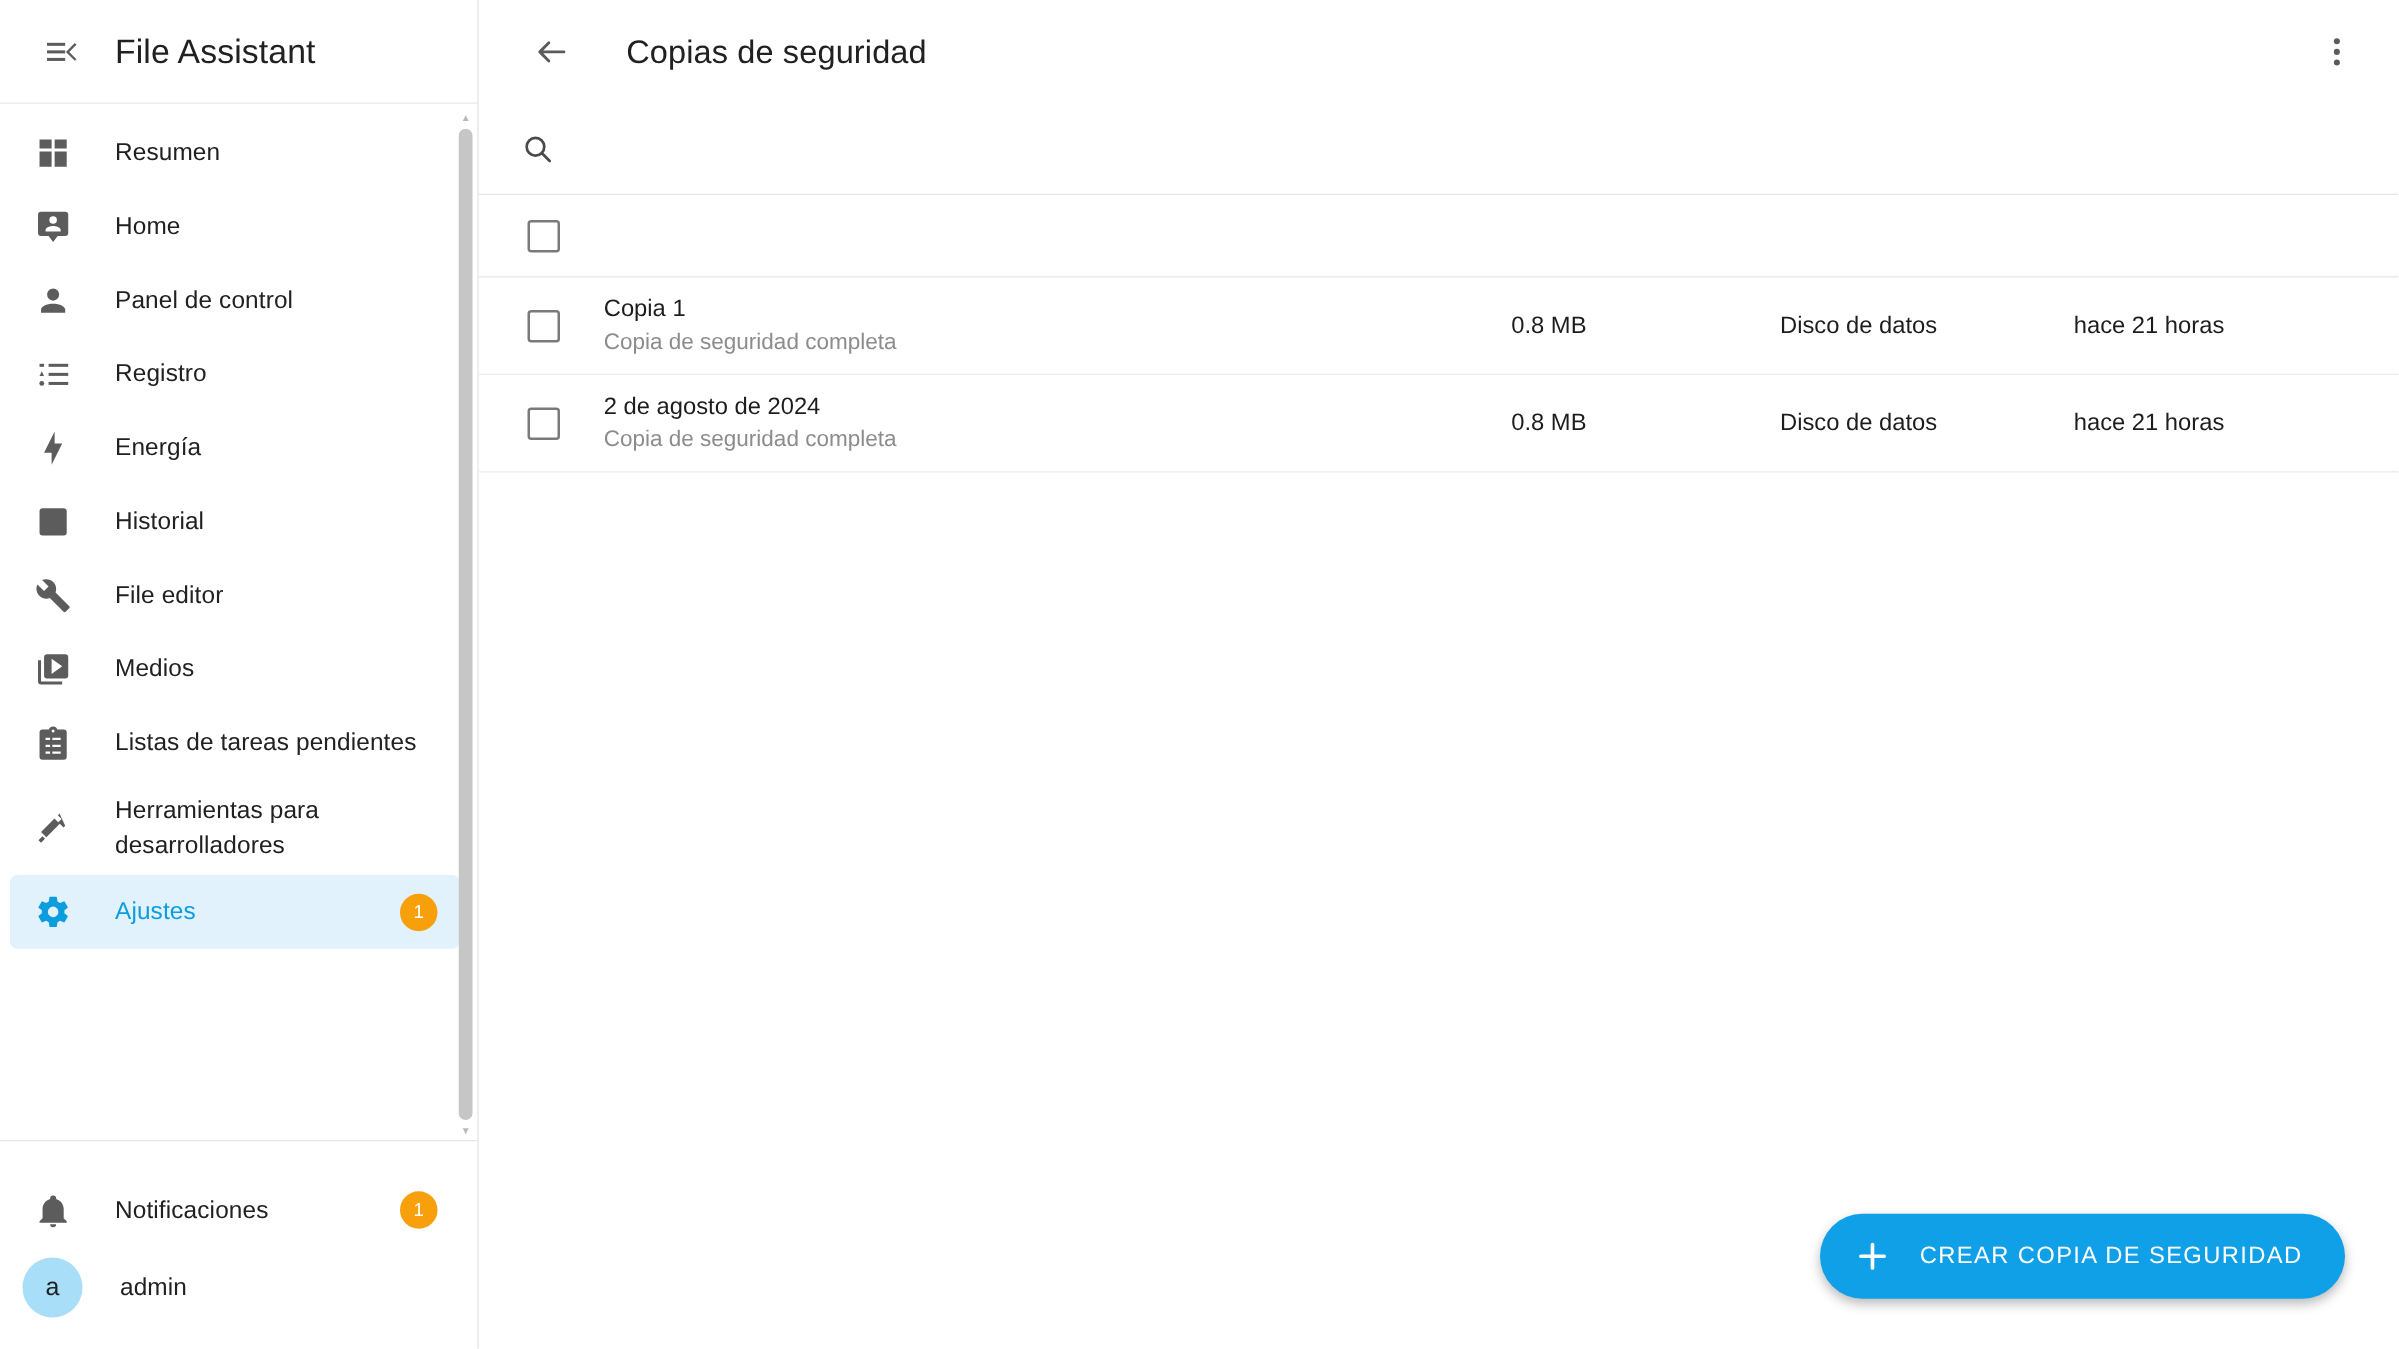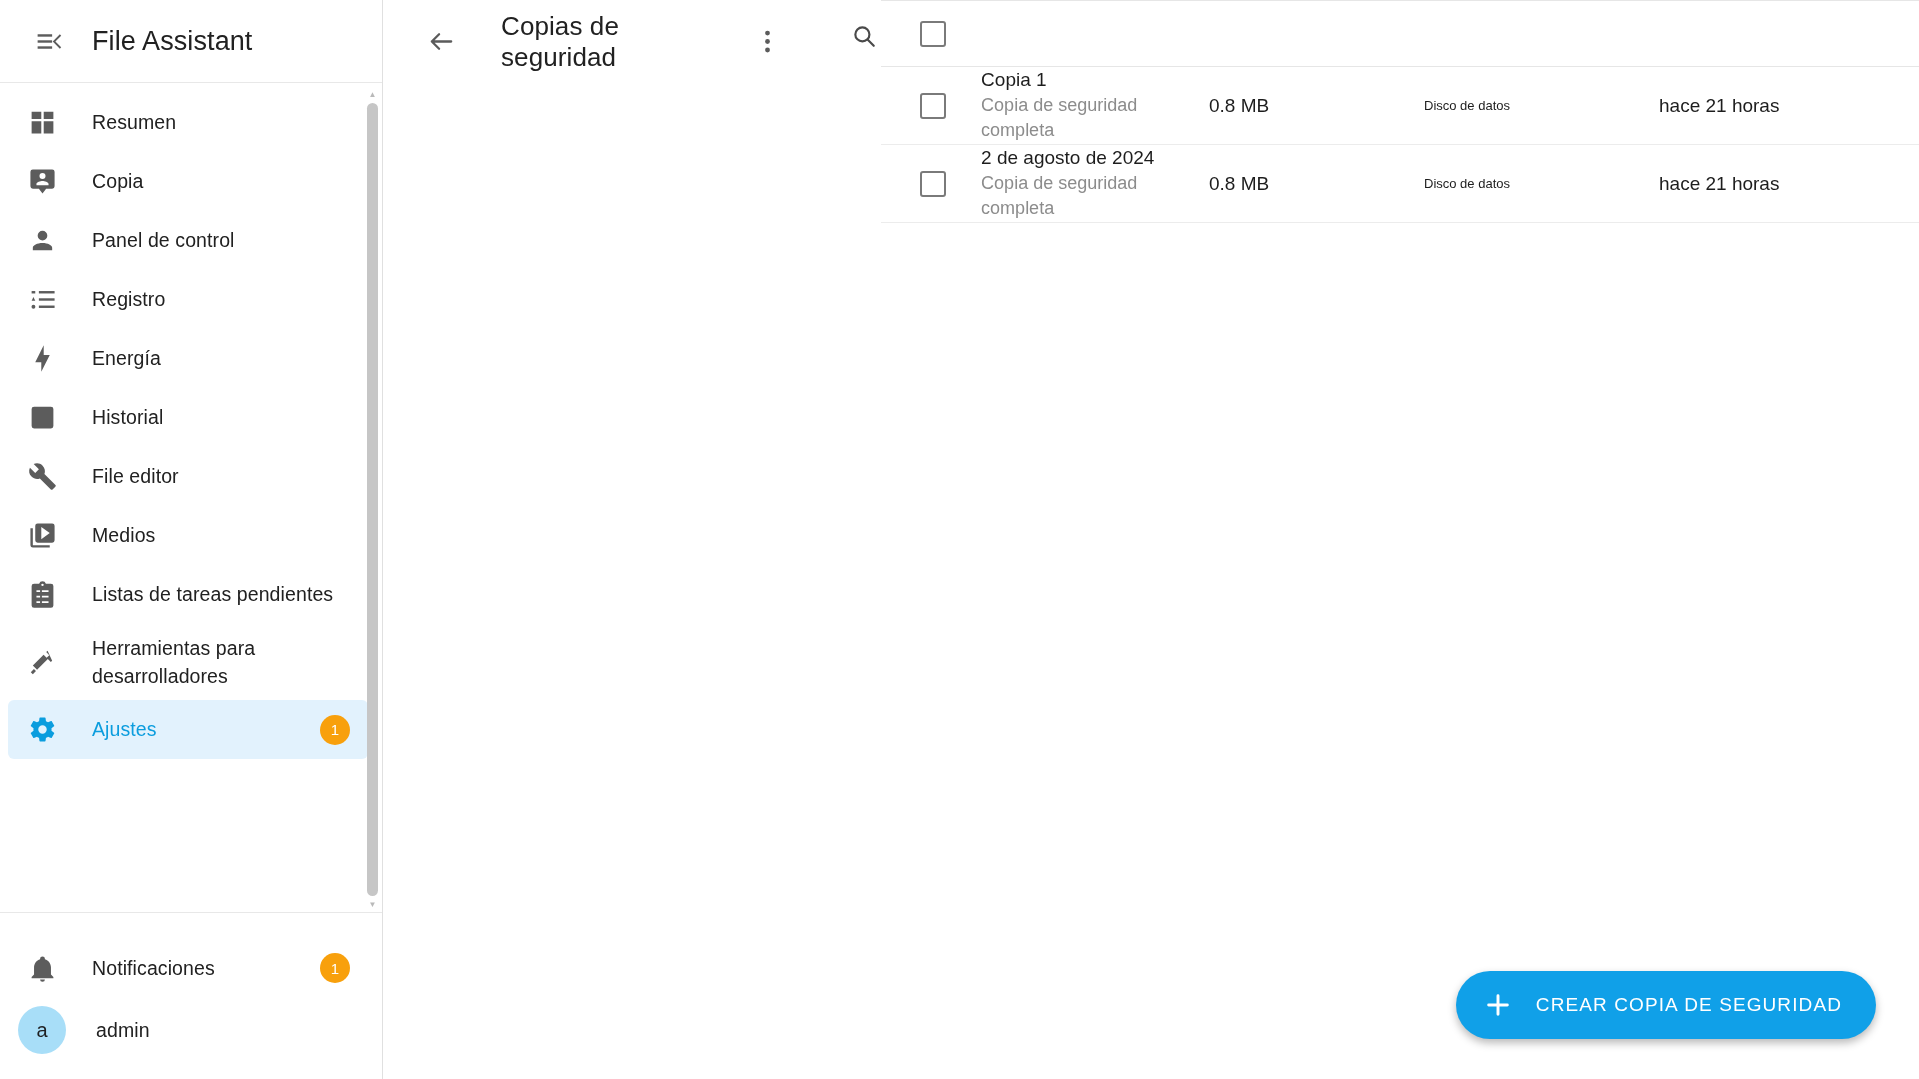--- a/index.html
+++ b/index.html
@@ -97,21 +97,21 @@
   .footer-item { display: flex; align-items: center; height: 62px;
     margin: 0 14px 0 8px; border-radius: 6px; cursor: pointer;
     padding-left: 16px; position: relative; }
   .footer-item .ico { width: 36px; min-width:36px; height: 36px;
     display:flex; align-items:center; justify-content:center; color:#5c5c5c; }
   .footer-item .ico svg { width: 29px; height: 29px; }
   .footer-item.user { padding-left: 0; }
   .footer-item.user .nav-label { margin-left: 30px; }
 
   
-  .main { flex: 1; display: flex; flex-direction: row;
+  .main { flex: 1; display: flex; flex-direction: column;
     background: #ffffff; position: relative; overflow: hidden; }
   .toolbar {
     height: 83px; min-height: 83px;
     display: flex; align-items: center;
     padding: 0 22px 0 30px;
   }
   .icon-btn {
     width: 56px; height: 56px; border-radius: 50%;
     display: flex; align-items: center; justify-content: center;
     cursor: pointer; color: #5b5b5b; flex: none;
@@ -152,21 +152,21 @@
     align-items: center; justify-content: center; padding-left: 8px; }
   .checkbox {
     width: 26px; height: 26px; border: 2px solid #7a7a7a;
     border-radius: 3px; cursor: pointer; background: #fff;
   }
   .col-name { flex: 1; display: flex; flex-direction: column;
     justify-content: center; padding-left: 4px; }
   .name-primary { font-size: 19px; color: #1d1d1d; line-height: 1.35; }
   .name-secondary { font-size: 18px; color: #8c8c8c; line-height: 1.4; }
   .col-size { width: 215px; font-size: 19px; color: #1d1d1d; }
-  .col-loc  { width: 235px; font-size: 13px; color: #1d1d1d; }
+  .col-loc  { width: 235px; font-size: 19px; color: #1d1d1d; }
   .col-time { width: 260px; font-size: 19px; color: #1d1d1d; }
 
   .fab {
     position: absolute; right: 43px; bottom: 40px;
     height: 68px; border-radius: 34px;
     background: #10a0e8; color: #ffffff;
     display: flex; align-items: center;
     padding: 0 34px 0 26px; cursor: pointer;
     box-shadow: 0 4px 9px rgba(0,0,0,.28);
   }
@@ -207,21 +207,21 @@
           </span>
           <span class="nav-label">Resumen</span>
         </li>
 
         <li class="nav-item">
           <span class="ico">
             <svg viewBox="0 0 24 24" fill="currentColor">
                 <path d="M4 2h16a2 2 0 012 2v12a2 2 0 01-2 2h-5l-3 4-3-4H4a2 2 0 01-2-2V4a2 2 0 012-2m8 3a2.5 2.5 0 00-2.5 2.5A2.5 2.5 0 0012 10a2.5 2.5 0 002.5-2.5A2.5 2.5 0 0012 5M7 15h10v-1c0-1.66-3.33-2.5-5-2.5S7 12.34 7 14v1z"></path>
               </svg>
           </span>
-          <span class="nav-label">Copia</span>
+          <span class="nav-label">Home</span>
         </li>
 
         <li class="nav-item">
           <span class="ico">
             <svg viewBox="0 0 24 24" fill="currentColor">
                 <path d="M12 4a4 4 0 014 4 4 4 0 01-4 4 4 4 0 01-4-4 4 4 0 014-4m0 10c4.42 0 8 1.79 8 4v2H4v-2c0-2.21 3.58-4 8-4z"></path>
               </svg>
           </span>
           <span class="nav-label">Panel de control</span>
         </li>

